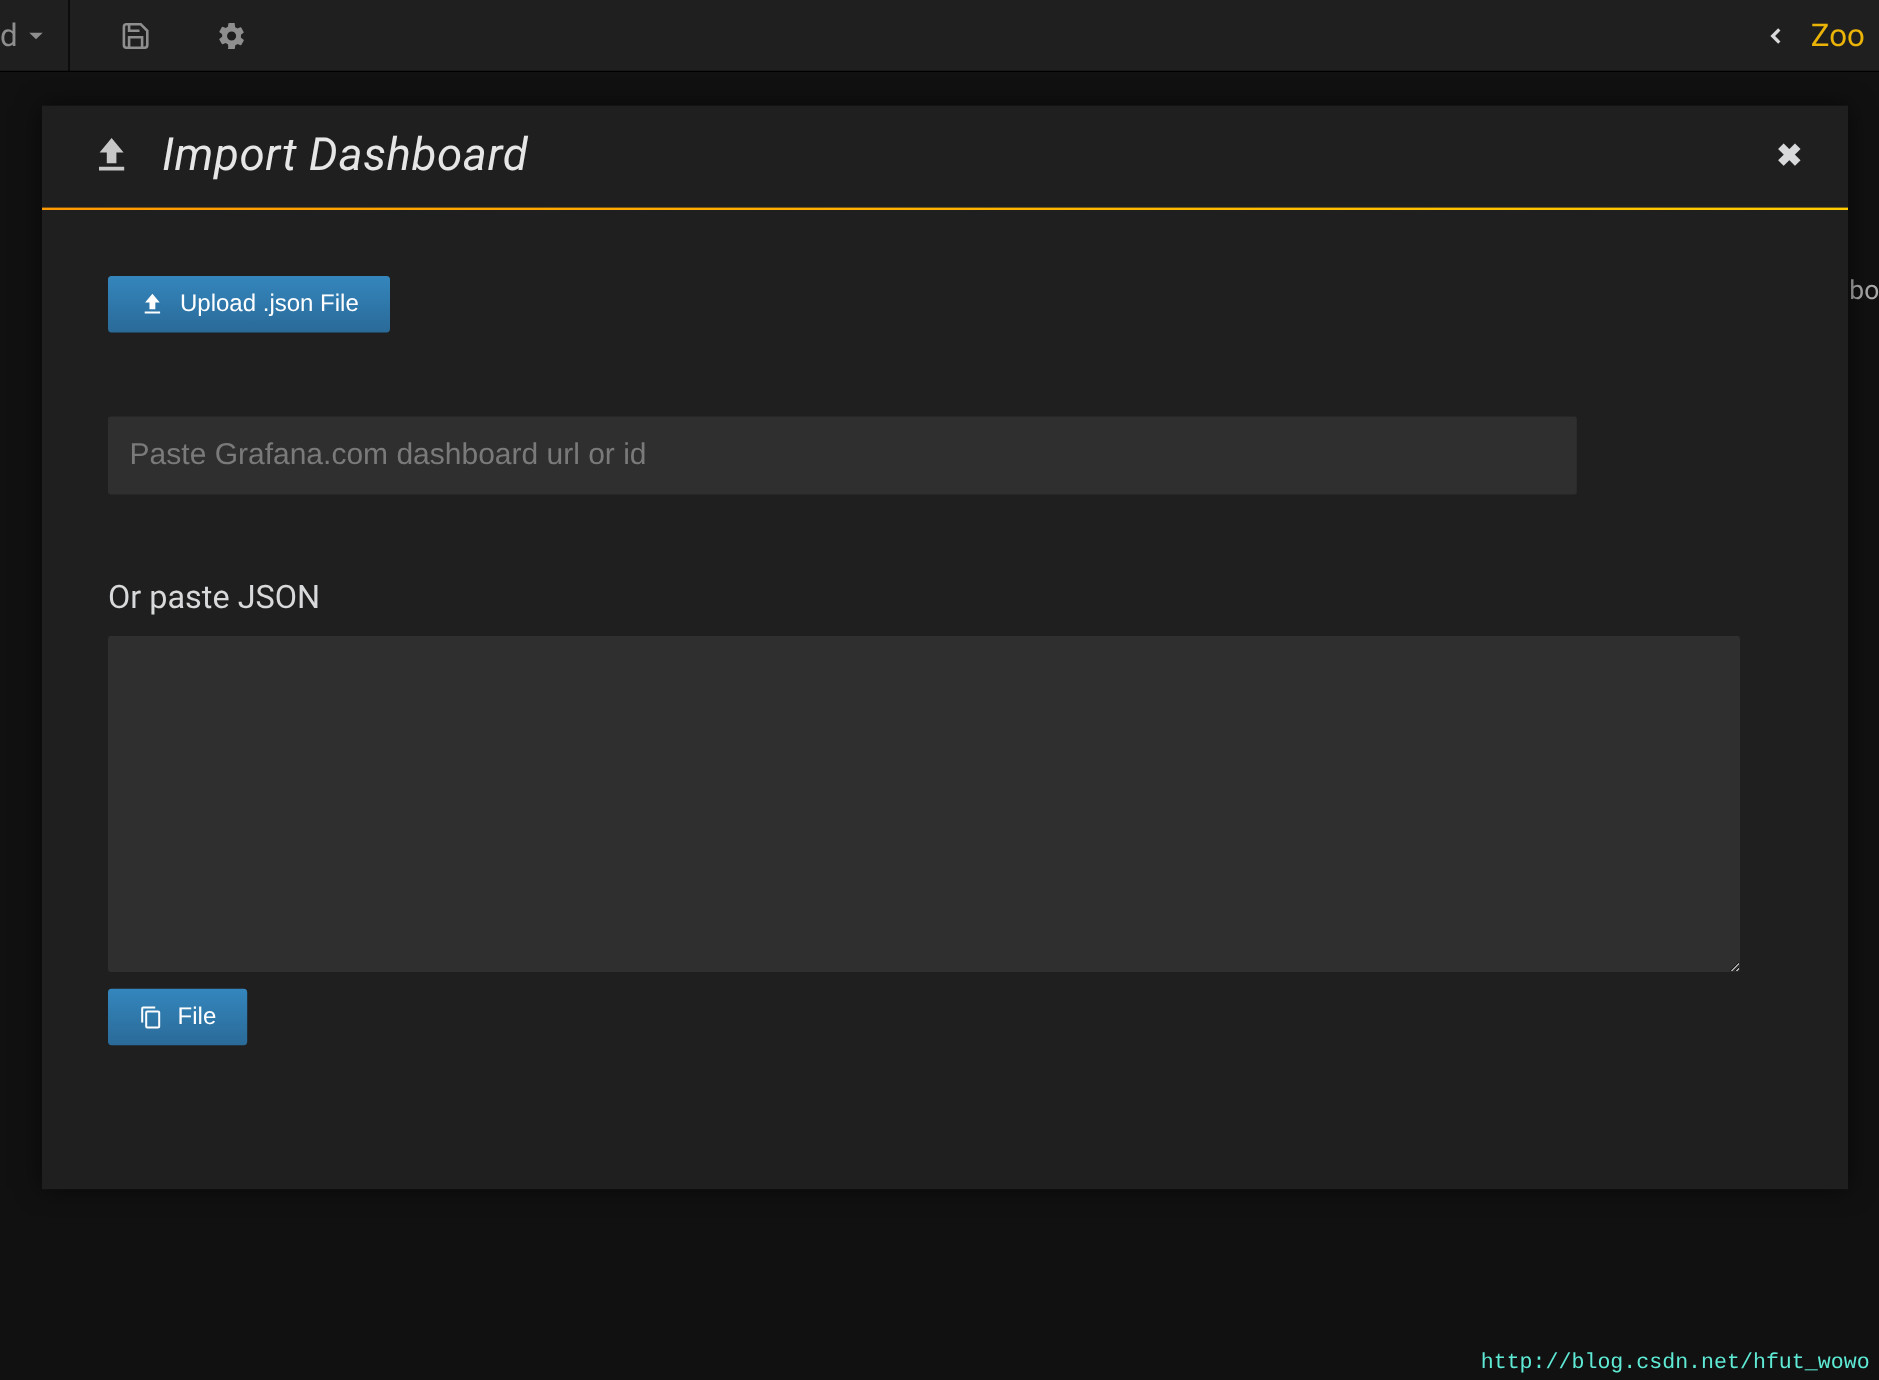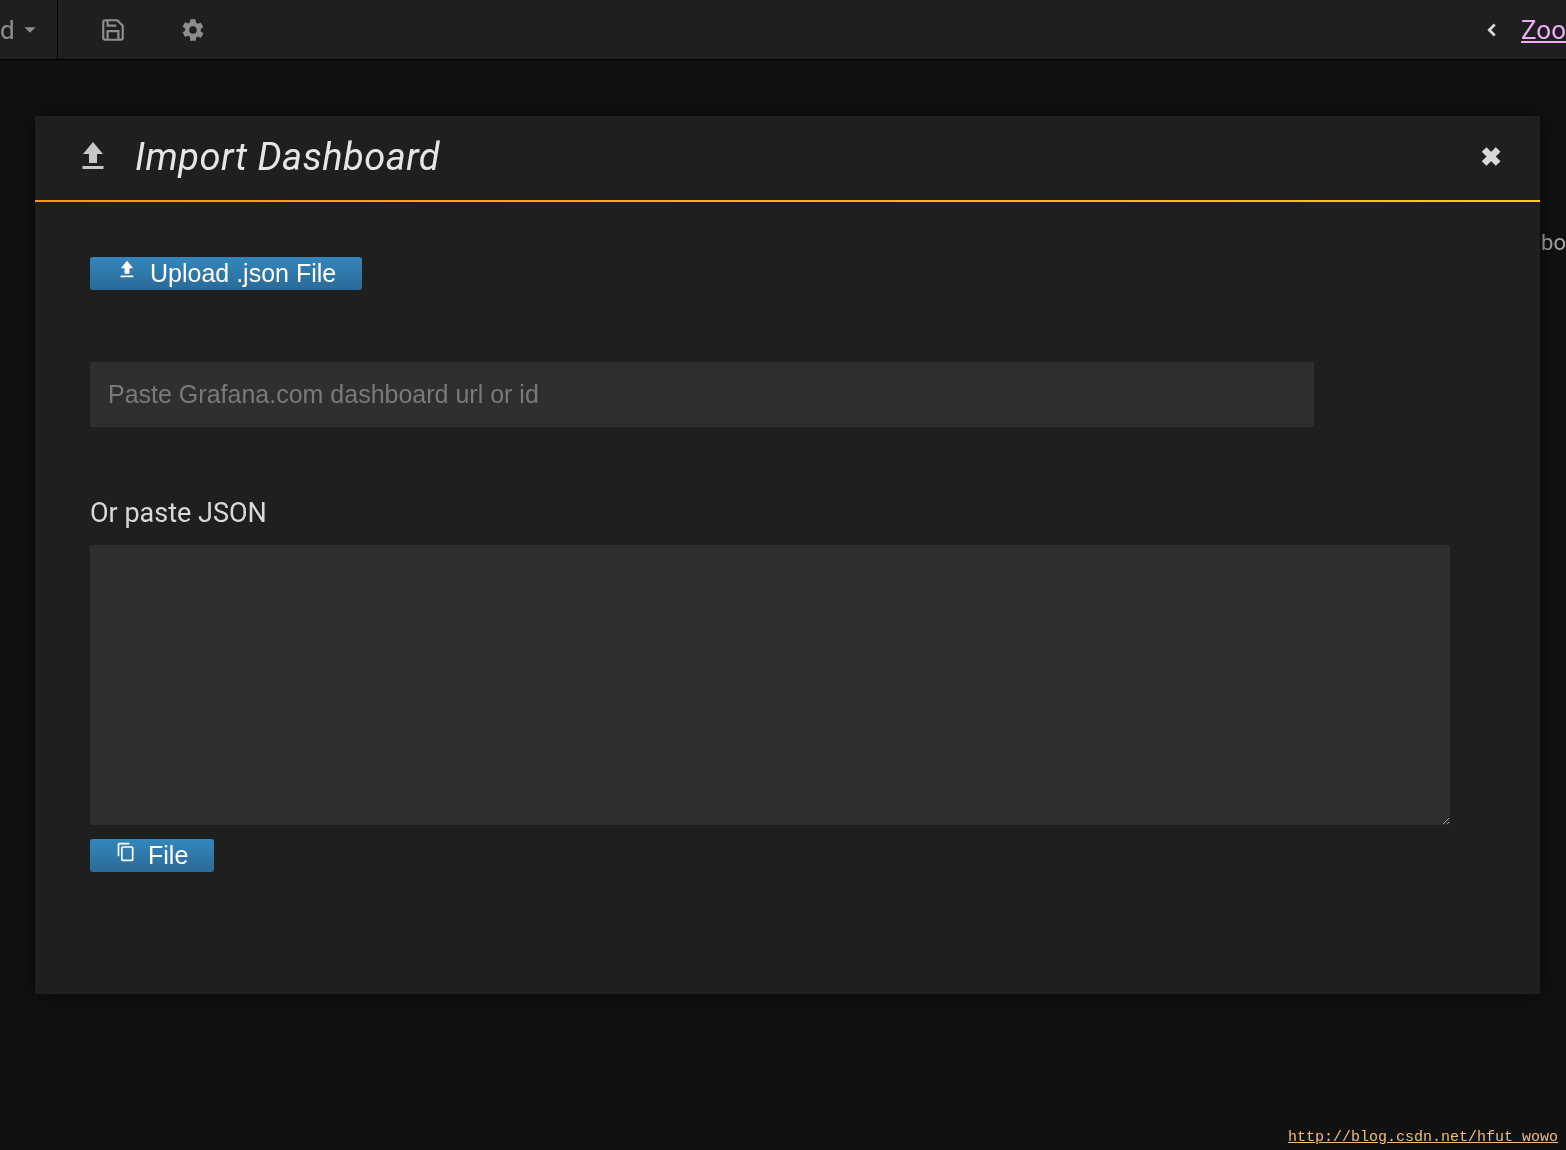--- a/index.html
+++ b/index.html
@@ -42,24 +42,23 @@
       justify-content: center;
       height: 60px;
       width: 50px;
       cursor: pointer;
     }
     .toolbar-right {
       margin-left: auto;
       display: flex;
       align-items: center;
       gap: 18px;
-      padding-right: 0;
-      color: #f0abfc;
+      padding-right: 12px;
+      color: #eab308;
       font-size: 26px;
-      text-decoration: underline;
     }
     .backdrop {
       position: absolute;
       top: 60px;
       left: 0;
       right: 0;
       bottom: 0;
       background: #111;
     }
     .backdrop-right-fragment {
@@ -69,21 +68,20 @@
       color: #aaa;
       font-size: 22px;
     }
     .modal {
       position: absolute;
       top: 88px;
       left: 35px;
       width: 1505px;
       background: #1f1f20;
       box-shadow: 0 0 20px rgba(0,0,0,0.6);
-      margin-top: 28px;
     }
     .modal-header {
       display: flex;
       align-items: center;
       padding: 18px 30px 20px 40px;
       border-bottom: 2px solid;
       border-image: linear-gradient(90deg, #ff9900, #ffcc00) 1;
     }
     .modal-header-icon {
       color: #c7c7c7;
@@ -106,26 +104,27 @@
       font-weight: bold;
       padding: 8px;
     }
     .modal-body {
       padding: 55px 55px 120px 55px;
     }
     .btn {
       background: #2e75a5;
       background: linear-gradient(180deg, #3486bd, #2a6a98);
       color: #fff;
-      font-size: 25px;
-      padding: 2px 26px;
+      font-size: 20px;
+      padding: 12px 26px;
       border: none;
       border-radius: 3px;
       cursor: pointer;
       display: inline-flex;
+      align-items: center;
       gap: 12px;
     }
     .section-label {
       font-size: 27px;
       color: #d8d9da;
       margin-bottom: 16px;
       font-weight: 400;
     }
     .section {
       margin-top: 70px;
@@ -158,24 +157,23 @@
       font-family: inherit;
     }
     .load-section {
       margin-top: 10px;
     }
     .watermark {
       position: absolute;
       bottom: 4px;
       right: 8px;
       font-family: "Courier New", monospace;
-      font-size: 15px;
-      color: #fdba74;
+      font-size: 18px;
+      color: #5eead4;
       letter-spacing: 0px;
-      text-decoration: underline;
     }
     svg { display: block; }
   </style>
 </head>
 <body>
 
 <div class="toolbar">
   <div class="toolbar-left">
     <div class="dashboard-dropdown">
       <span>d</span>

